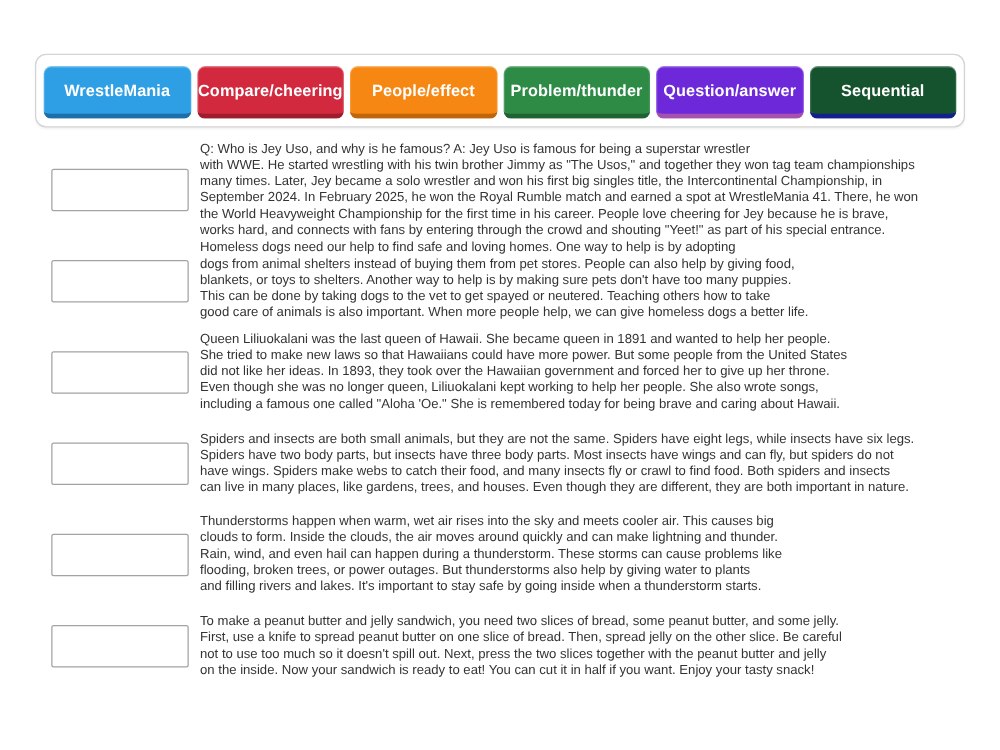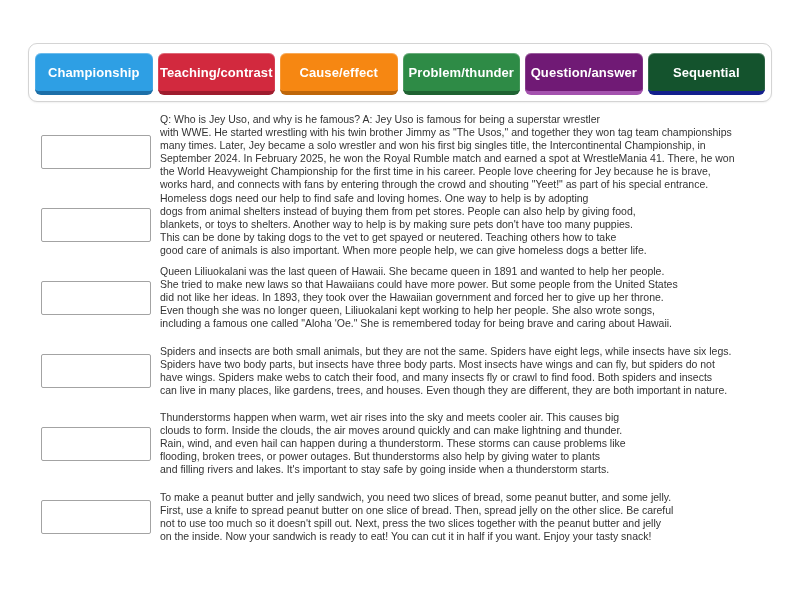--- a/index.html
+++ b/index.html
@@ -68,36 +68,36 @@
     line-height: 13px;
     color: #333333;
     white-space: pre-line;
   }
 </style>
 </head>
 <body>
 
 <div class="tray" id="tray">
   <div class="tile" style="background: rgb(46, 159, 228); border-bottom-color: rgb(28, 111, 168);">
-    <span>Championship</span>
+    <span>WrestleMania</span>
   </div>
 
   <div class="tile" style="background: rgb(210, 41, 62); border-bottom-color: rgb(158, 28, 46);">
-    <span>Teaching/contrast</span>
+    <span>Compare/cheering</span>
   </div>
 
   <div class="tile" style="background: rgb(246, 135, 18); border-bottom-color: rgb(190, 102, 9);">
-    <span>Cause/effect</span>
+    <span>People/effect</span>
   </div>
 
   <div class="tile" style="background: rgb(46, 139, 70); border-bottom-color: rgb(31, 99, 50);">
     <span>Problem/thunder</span>
   </div>
 
-  <div class="tile" style="background: #701a75; border-bottom-color: rgb(164, 82, 174); text-align: center;">
+  <div class="tile" style="background: #6d28d9; border-bottom-color: rgb(164, 82, 174); text-align: center;">
     <span>Question/answer</span>
   </div>
 
   <div class="tile" style="background: #14532d; border-bottom-color: rgb(19, 31, 140);">
     <span>Sequential</span>
   </div>
 </div>
 
 <div class="rows" id="rows">
   <div class="row">

